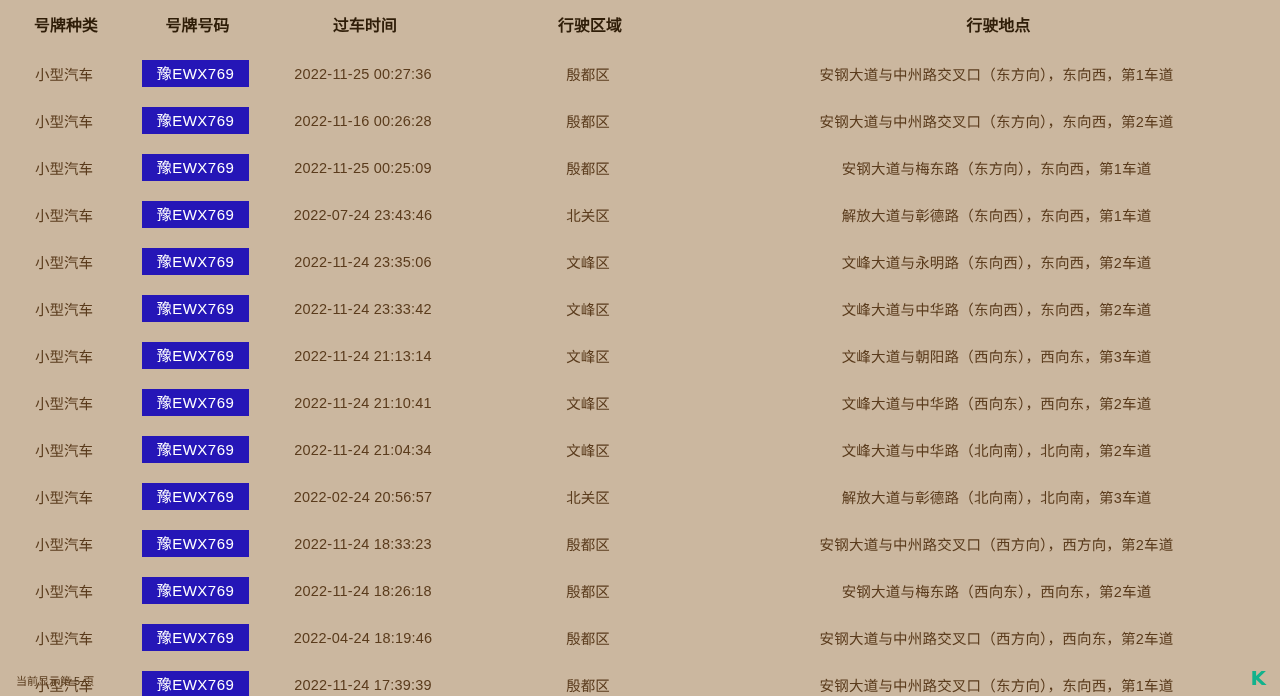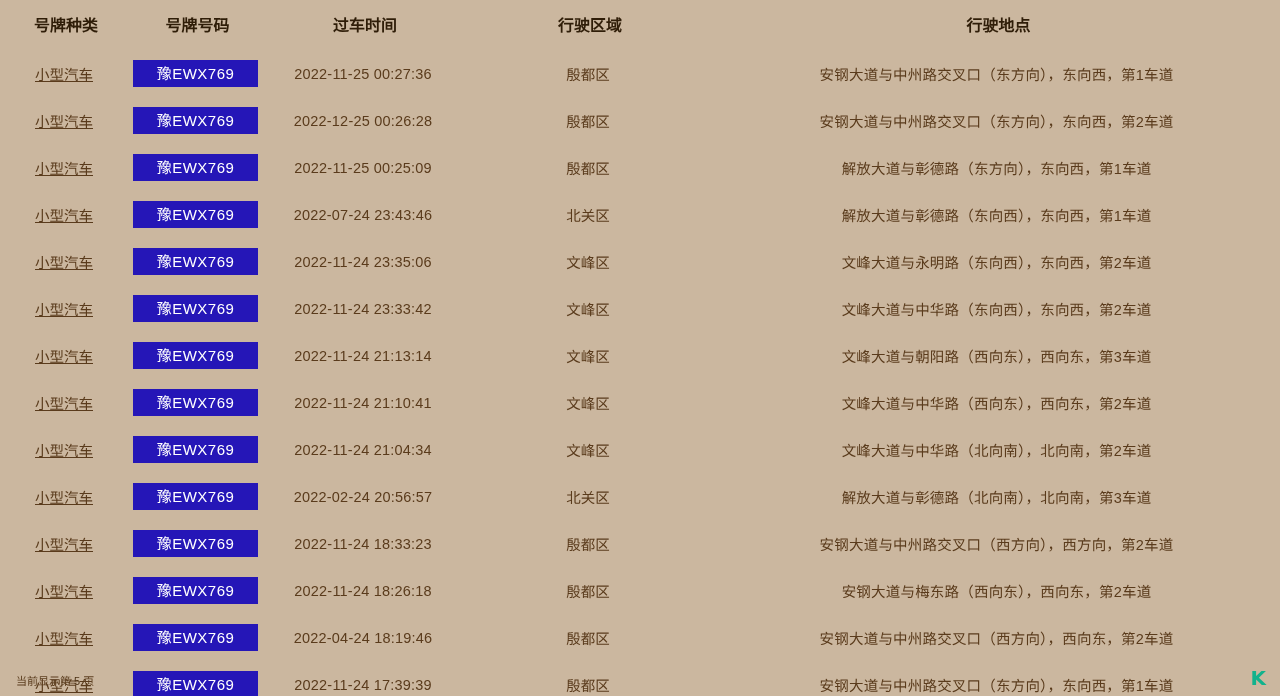--- a/index.html
+++ b/index.html
@@ -45,29 +45,28 @@
   .col-type   { width: 128px; }
   .col-plate  { width: 135px; }
   .col-time   { width: 200px; }
   .col-area   { width: 250px; }
   .col-place  { width: 567px; }
 
   td.cell-type {
     text-align: left;
     padding-left: 25px;
     color: #5d3f20;
-    text-decoration: underline;
   }
   td.cell-plate {
     padding: 0;
   }
   .plate-badge {
     display: block;
     margin: 3px auto;
-    width: 125px;
+    width: 107px;
     height: 27px;
     line-height: 27px;
     background: #2516b7;
     color: #ffffff;
     font-size: 15px;
     letter-spacing: 0.5px;
     text-align: center;
     box-shadow: inset 0 0 0 1px #2516b7;
   }
   td.cell-time {
@@ -132,32 +131,32 @@
           </td>
           <td class="cell-time">2022-11-25 00:27:36</td>
           <td class="cell-area">殷都区</td>
           <td class="cell-place">安钢大道与中州路交叉口（东方向），东向西，第1车道</td>
         </tr>
         <tr>
           <td class="cell-type">小型汽车</td>
           <td class="cell-plate">
             <span class="plate-badge">豫EWX769</span>
           </td>
-          <td class="cell-time">2022-12-25 00:26:28</td>
+          <td class="cell-time">2022-11-16 00:26:28</td>
           <td class="cell-area">殷都区</td>
           <td class="cell-place">安钢大道与中州路交叉口（东方向），东向西，第2车道</td>
         </tr>
         <tr>
           <td class="cell-type">小型汽车</td>
           <td class="cell-plate">
             <span class="plate-badge">豫EWX769</span>
           </td>
           <td class="cell-time">2022-11-25 00:25:09</td>
           <td class="cell-area">殷都区</td>
-          <td class="cell-place">解放大道与彰德路（东方向），东向西，第1车道</td>
+          <td class="cell-place">安钢大道与梅东路（东方向），东向西，第1车道</td>
         </tr>
         <tr>
           <td class="cell-type">小型汽车</td>
           <td class="cell-plate">
             <span class="plate-badge">豫EWX769</span>
           </td>
           <td class="cell-time">2022-07-24 23:43:46</td>
           <td class="cell-area">北关区</td>
           <td class="cell-place">解放大道与彰德路（东向西），东向西，第1车道</td>
         </tr>

